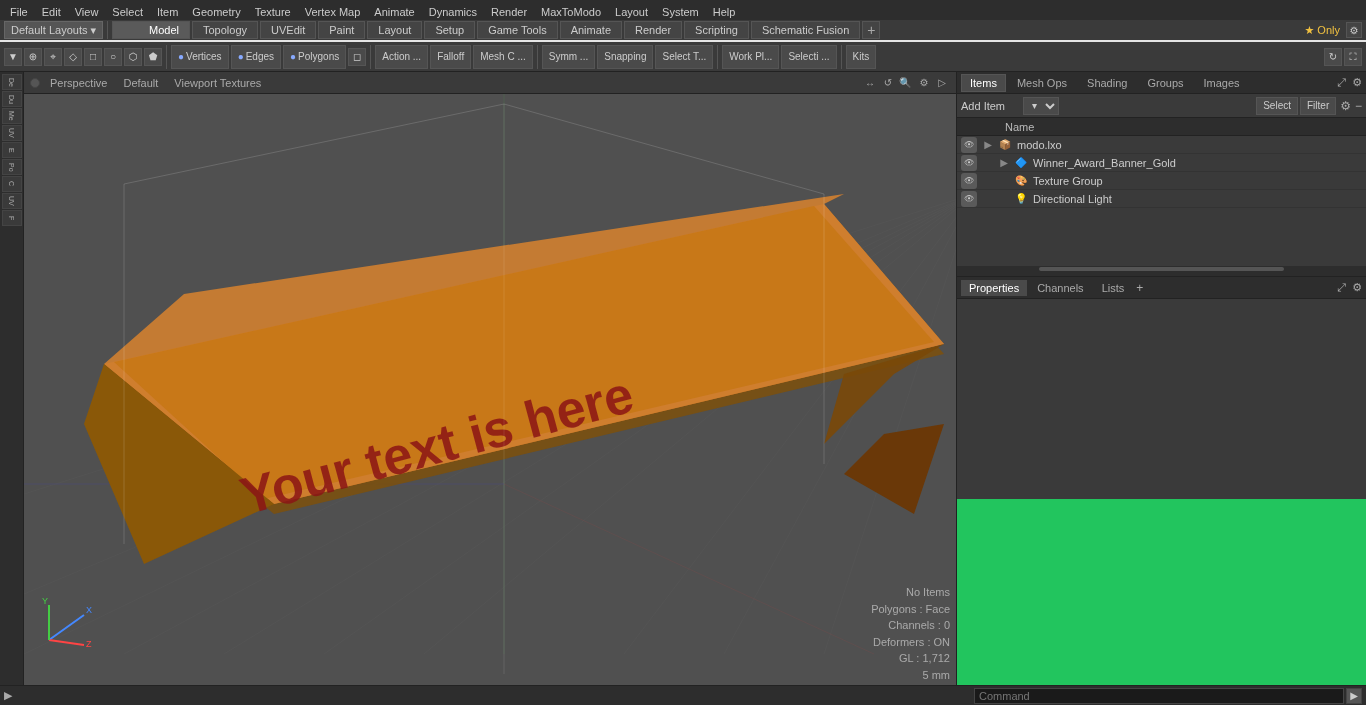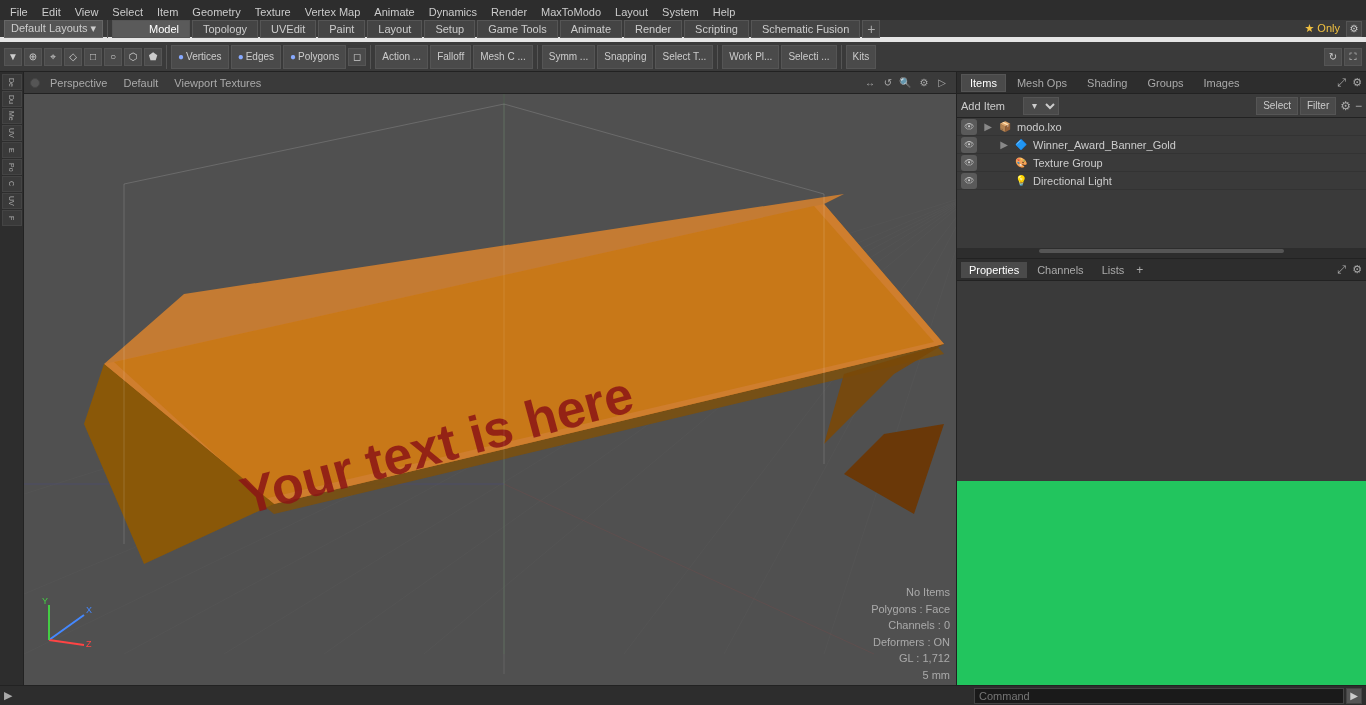--- a/index.html
+++ b/index.html
@@ -22,21 +22,21 @@
     }
 
     
     #layout-bar {
       height: 22px;
       background: #3a3a3a;
       display: flex;
       align-items: center;
       gap: 2px;
       padding: 0 4px;
-      border-bottom: 5px solid #e5e5e5;
+      border-bottom: 2px solid #e5e5e5;
     }
     .layout-dropdown {
       background: #555;
       color: #ccc;
       border: 1px solid #666;
       padding: 1px 6px;
       font-size: 11px;
       height: 18px;
     }
     .layout-tab {
@@ -560,20 +560,25 @@
       <select class="items-select">
         <option>▾</option>
       </select>
       <span style="flex:1;"></span>
       <button class="items-btn">Select</button>
       <button class="items-btn">Filter</button>
       <span style="color:#aaa;cursor:pointer;margin-left:2px;font-size:12px;">⚙</span>
       <span style="color:#aaa;cursor:pointer;margin-left:2px;font-size:12px;">−</span>
     </div>
 
+    <div id="items-col-header">
+      <div class="col-eye"></div>
+      <div class="col-eye"></div>
+      <div class="col-name">Name</div>
+    </div>
 
     <div id="items-list">
 
       <div class="item-row">
         <div class="item-eye" style="background:#5a5a5a;">👁</div>
         <span class="item-icon" style="color:#888;">▶</span>
         <span class="item-icon">📦</span>
         <span class="item-name">modo.lxo</span>
       </div>
 

